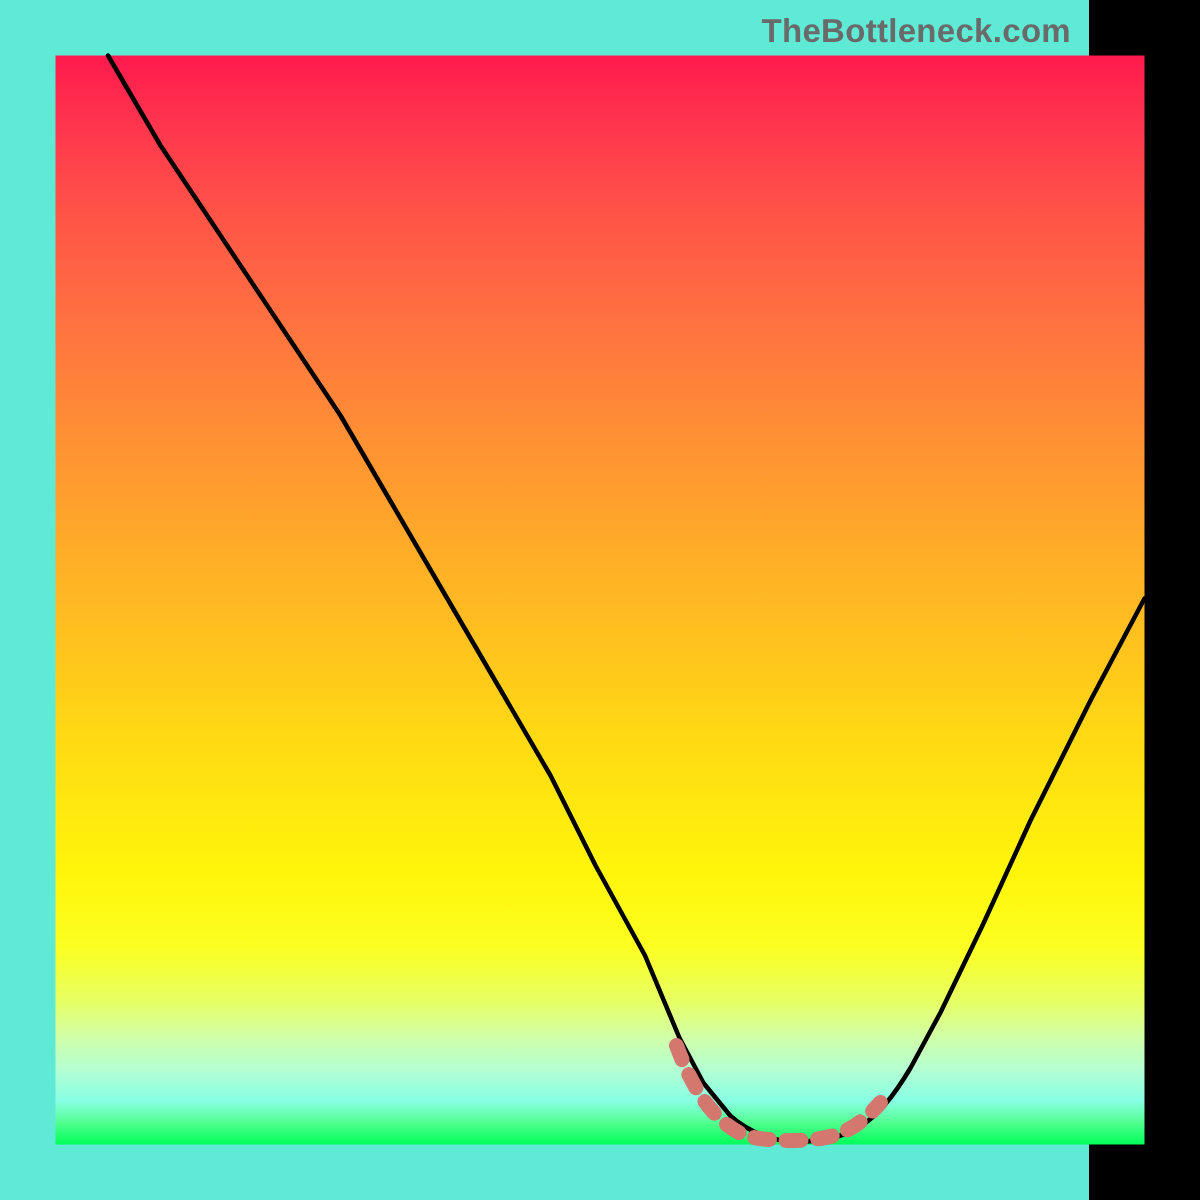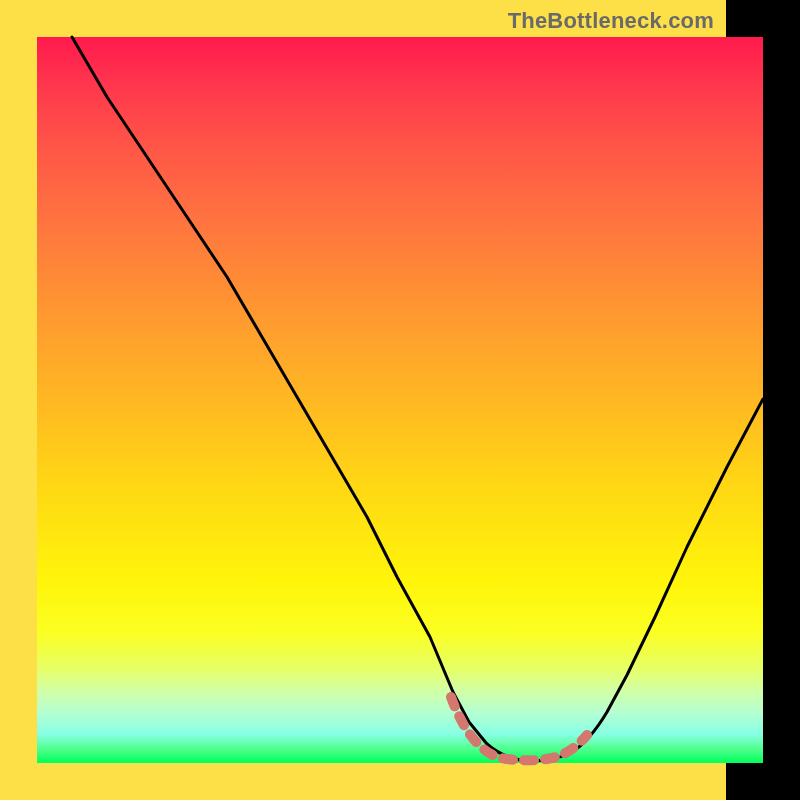--- a/index.html
+++ b/index.html
@@ -9,21 +9,21 @@
     height: 800px;
     background: #000000;
     overflow: hidden;
   }
   .frame {
     position: absolute;
     top: 0;
     left: 0;
     width: 726px;
     height: 800px;
-    background: #fde047;
+    background: #5eead4;
   }
   .plot-area {
     position: absolute;
     left: 37px;
     top: 37px;
     width: 726px;
     height: 726px;
     background: linear-gradient(
       to bottom,
       #ff1a4d 0%,

